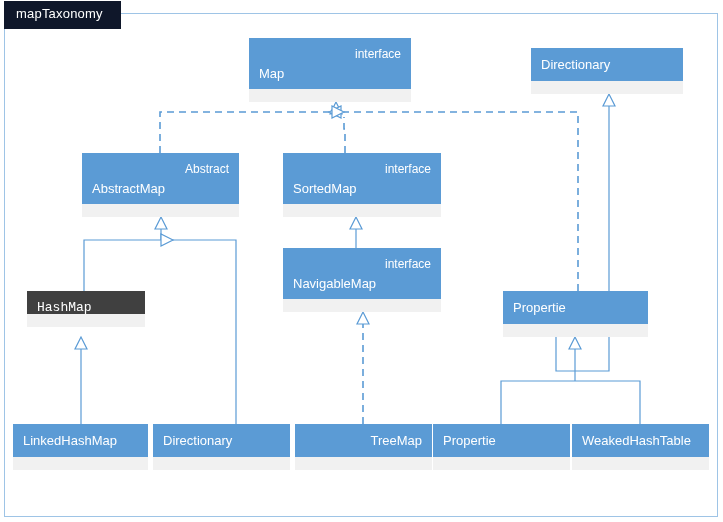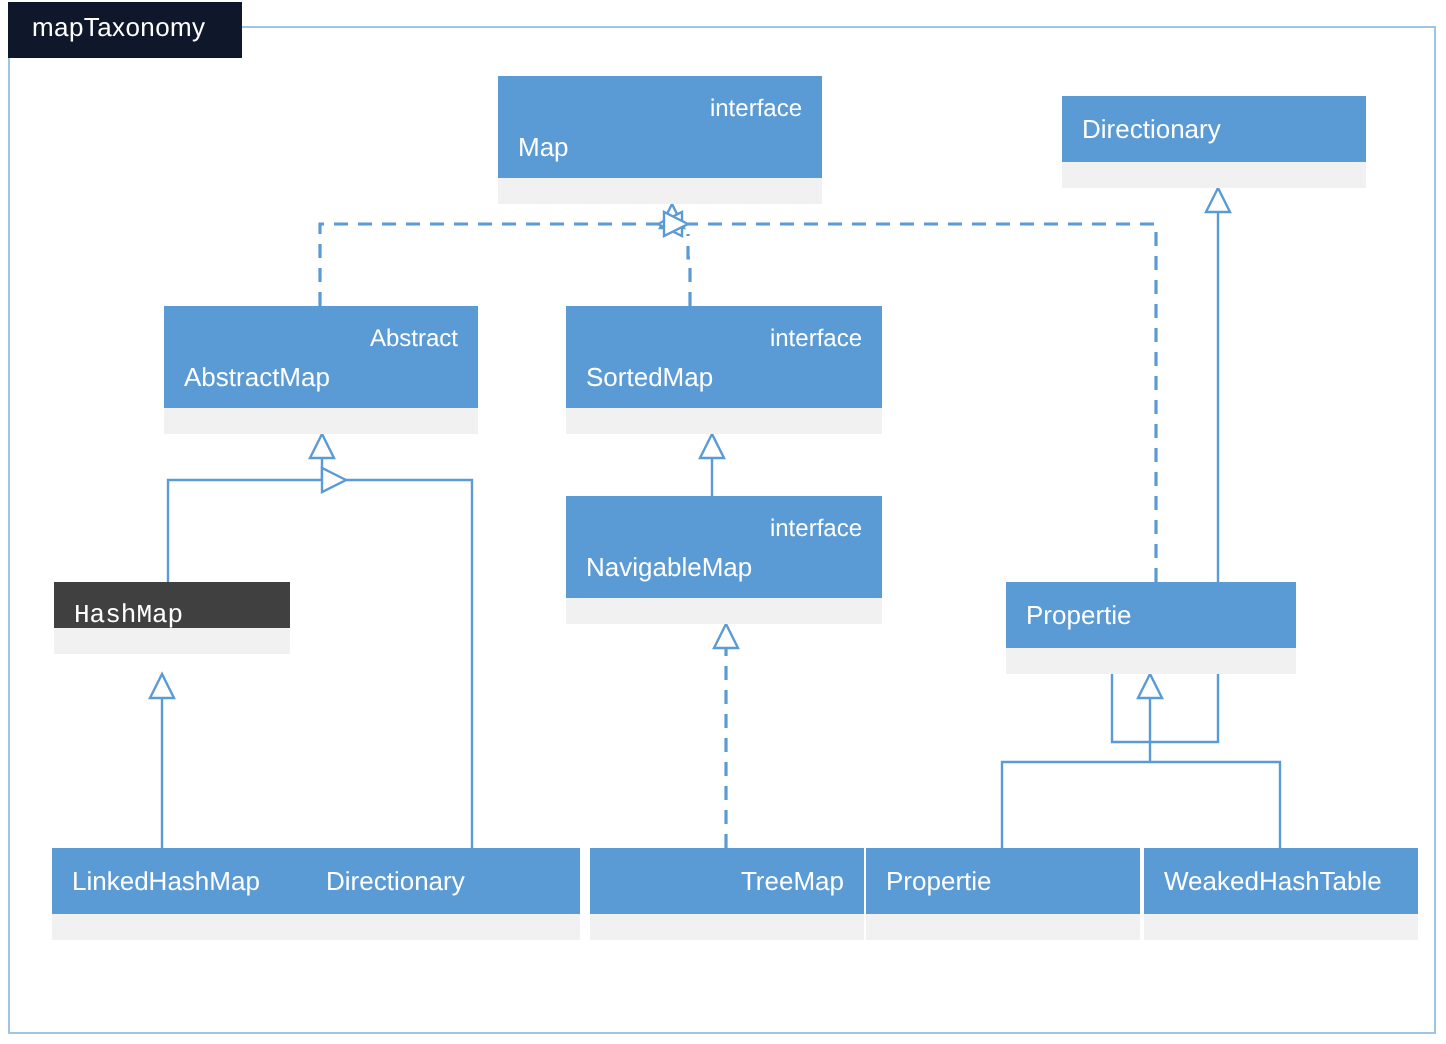--- a/index.html
+++ b/index.html
@@ -148,21 +148,21 @@
           <div class="uml-line">HashMap</div>
         </div>
         <div class="uml-foot" style="background: rgb(241, 241, 241);"></div>
       </div>
       <div class="uml-box" style="left: 503px; top: 291px; width: 145px; height: 46px;">
         <div class="uml-head" style="background: rgb(91, 155, 213); height: 33px;">
           <div class="uml-line">Propertie</div>
         </div>
         <div class="uml-foot" style="background: rgb(241, 241, 241);"></div>
       </div>
-      <div class="uml-box" style="left: 26px; top: 424px; width: 135px; height: 46px;">
+      <div class="uml-box" style="left: 13px; top: 424px; width: 135px; height: 46px;">
         <div class="uml-head" style="background: rgb(91, 155, 213); height: 33px;">
           <div class="uml-line">LinkedHashMap</div>
         </div>
         <div class="uml-foot" style="background: rgb(241, 241, 241);"></div>
       </div>
       <div class="uml-box" style="left: 153px; top: 424px; width: 137px; height: 46px;">
         <div class="uml-head" style="background: rgb(91, 155, 213); height: 33px;">
           <div class="uml-line">Directionary</div>
         </div>
         <div class="uml-foot" style="background: rgb(241, 241, 241);"></div>

